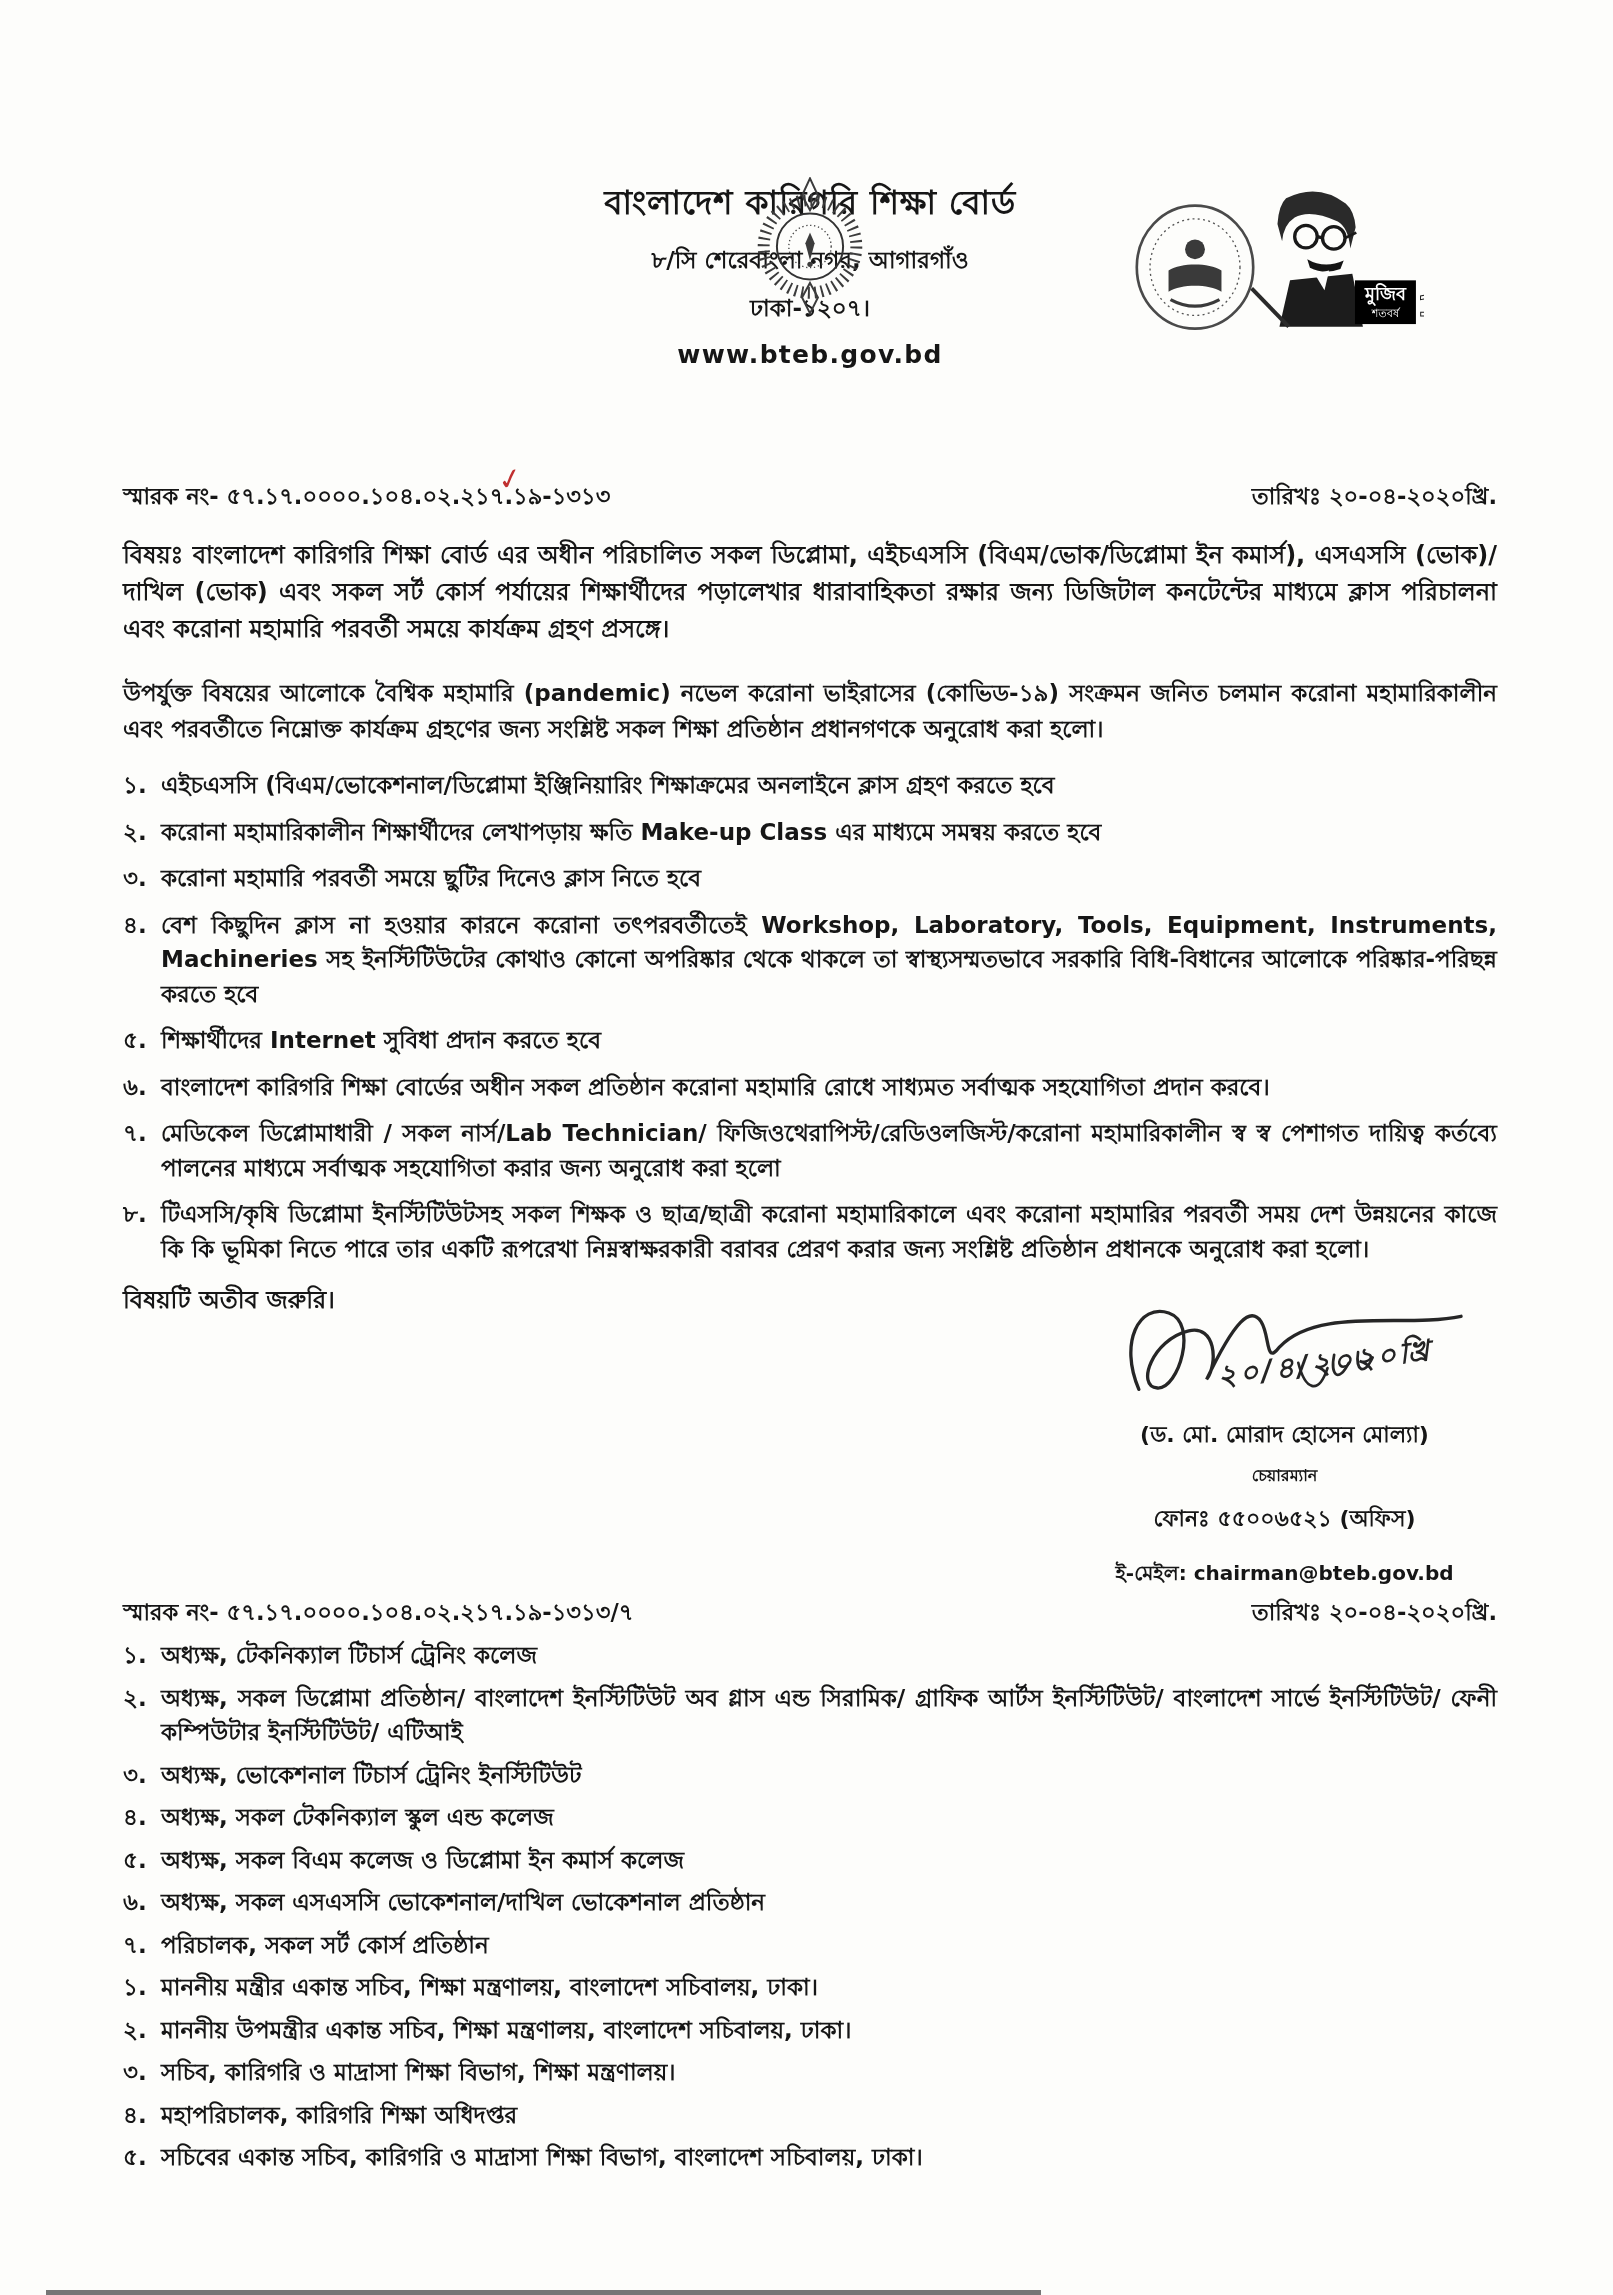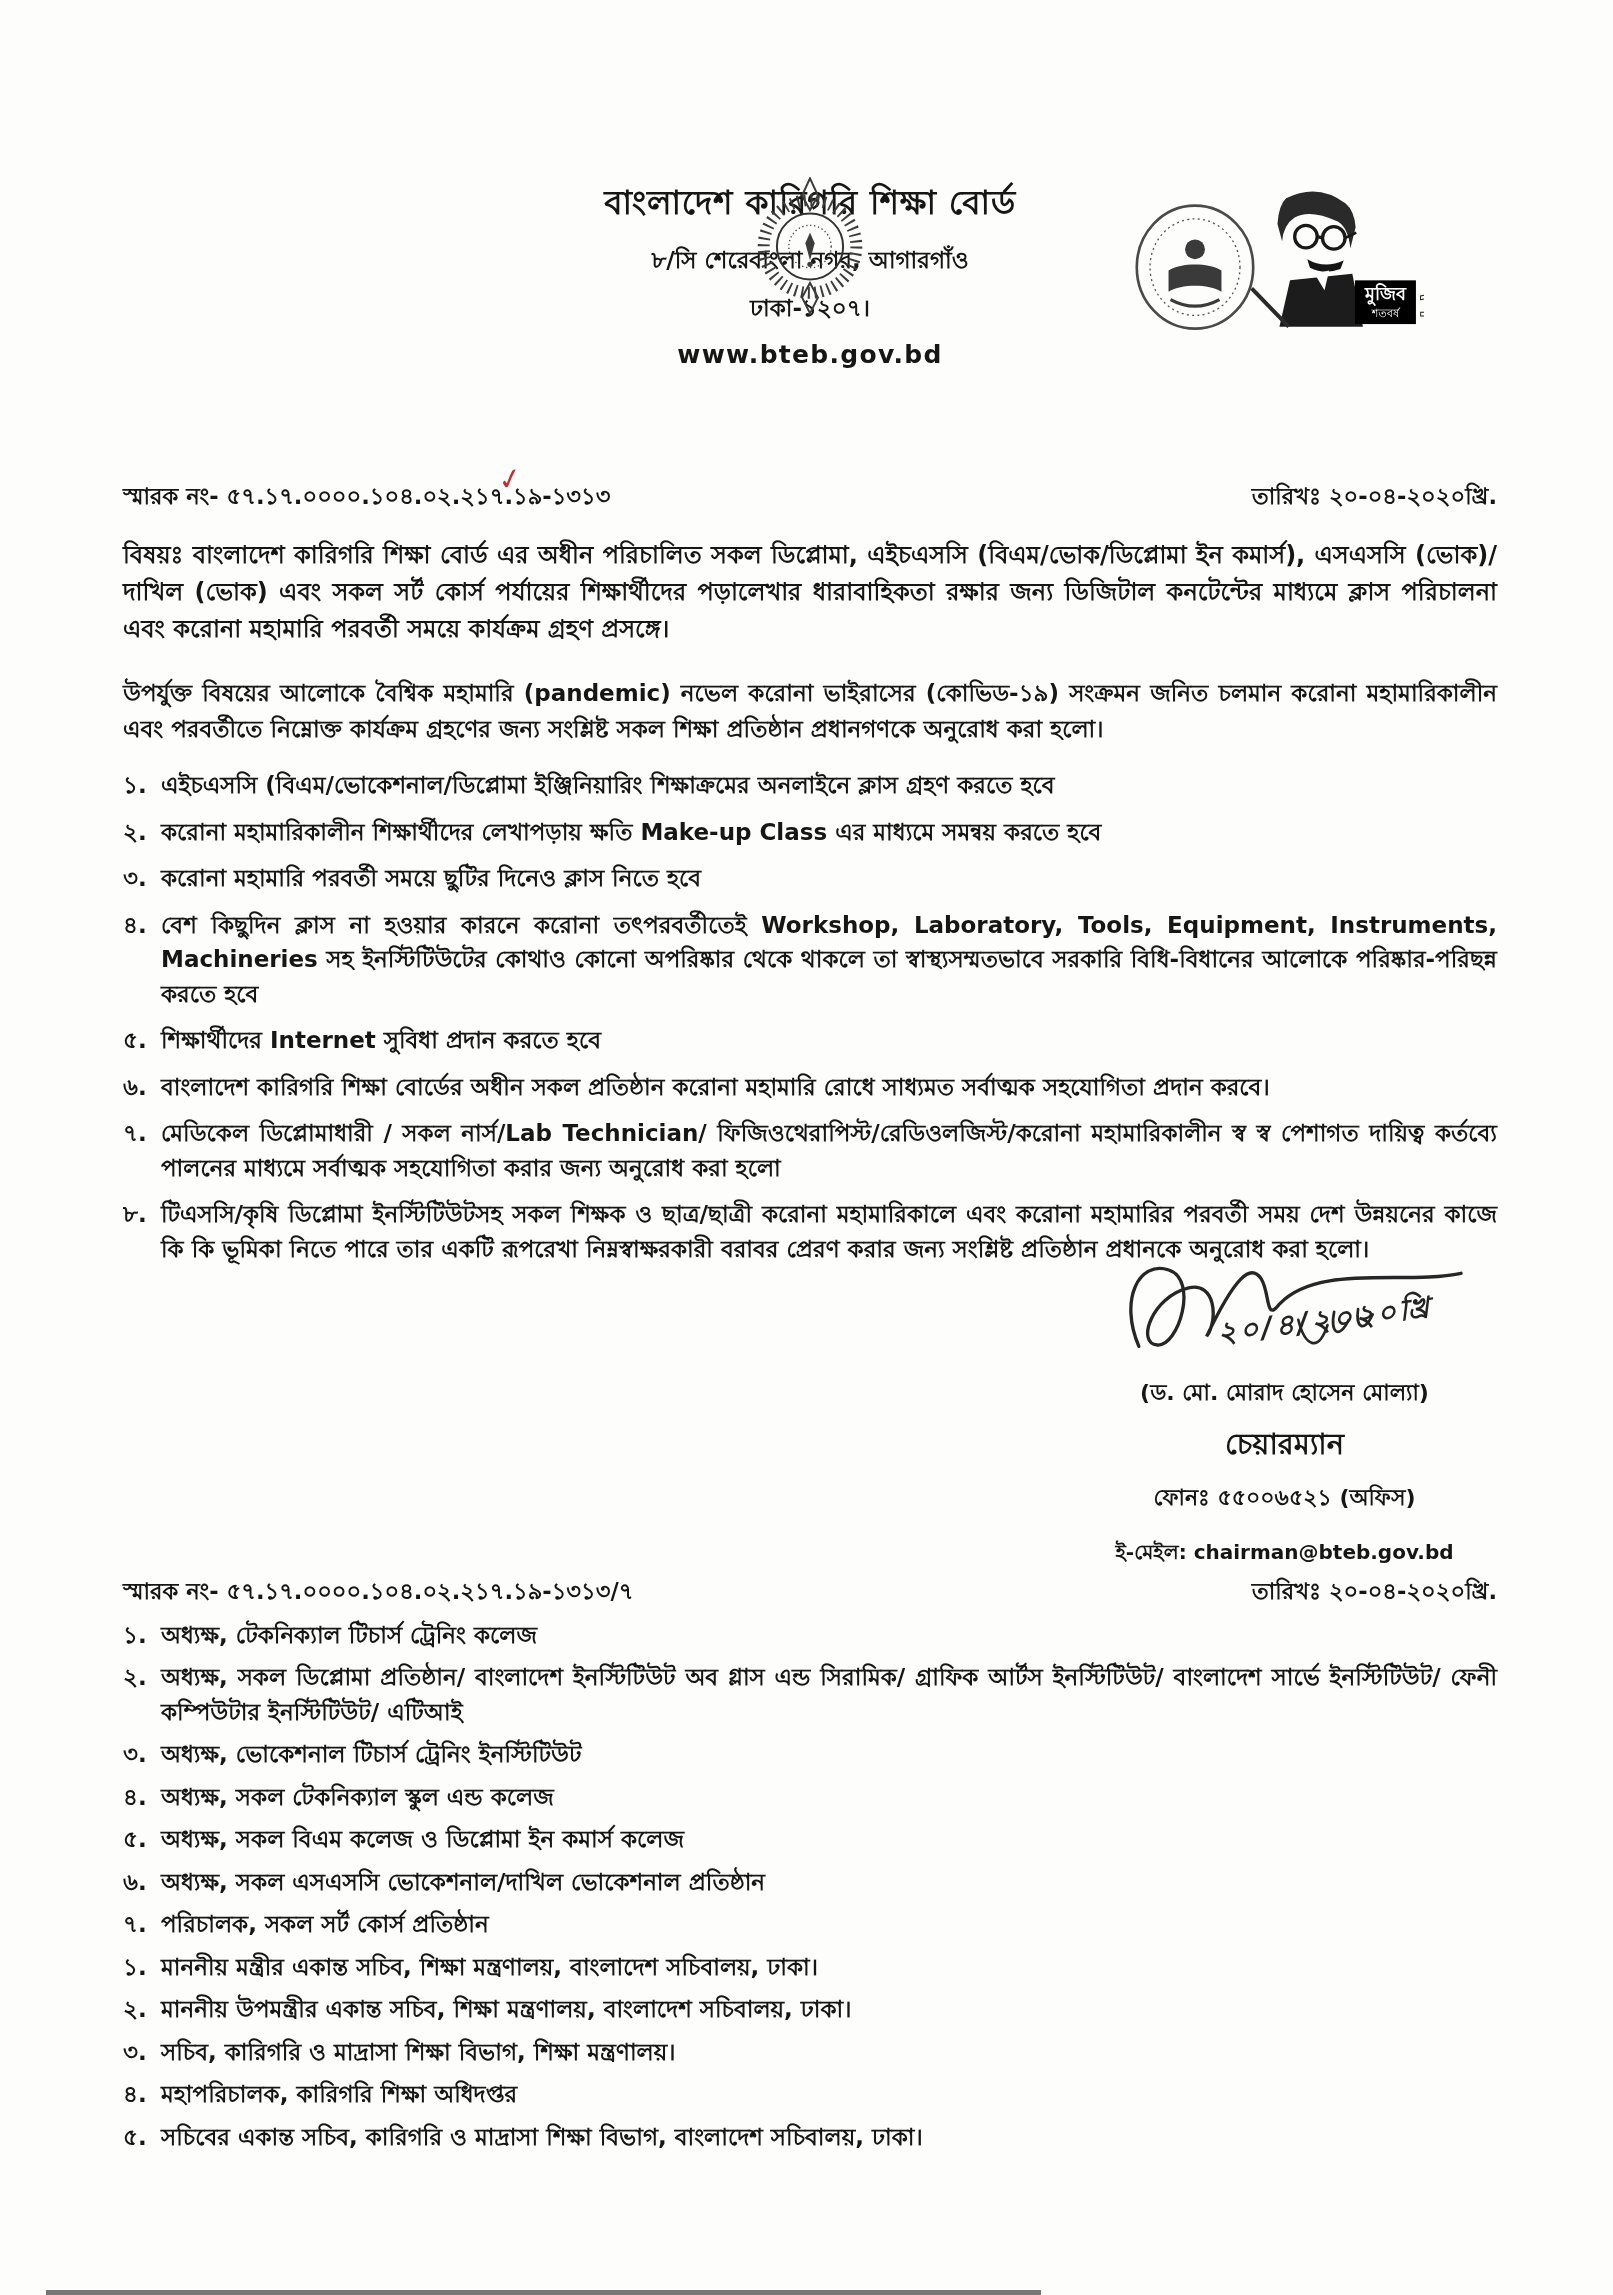--- a/index.html
+++ b/index.html
@@ -31,21 +31,21 @@
   .li .num{flex:0 0 38px;}
   .li .txt{flex:1;}
   .urgent{margin:14.6px 0 0 0; font-size:24px; font-weight:700;}
   
   .sig-col{display:flex; flex-direction:column; align-items:center; text-align:center;}
   .chairman-block{width:425px; margin-left:auto; margin-top:-38px;}
   .sig-wrap{position:relative;}
   .hand{font-style:italic; letter-spacing:3.3px; color:#242424; font-weight:600;}
   .chairman-block .hand{position:absolute; left:118px; top:57px; font-size:29px; transform:rotate(-7deg);}
   .sig-name{font-size:22px; font-weight:700; margin-top:1.3px;}
-  .sig-title{font-size:29px; font-weight:700; margin-top:9.3px;}
+  .sig-title{font-size:16px; font-weight:700; margin-top:9.3px;}
   .sig-phone{font-size:22px; font-weight:700; margin-top:10.6px;}
   .sig-email{font-size:20px; font-weight:600; margin-top:20px;}
   .dist-head{margin:10.6px 0 9.3px 0; font-size:23px; font-weight:700;}
   .tight .li{margin-bottom:8px;}
   .cc-head{margin:26.5px 0 10.6px 0; font-size:23px; font-weight:700;}
   .cc-wrap{position:relative;}
   .sig-svg{display:block;}
   
   .page::after{content:""; position:absolute; left:46px; bottom:0; width:995px; height:4.6px;
                background:#2e2e2e; opacity:.65;}
@@ -138,20 +138,21 @@
     <div class="li">
         <span class="num">৭.</span>
         <span class="txt">মেডিকেল ডিপ্লোমাধারী / সকল নার্স/Lab Technician/ ফিজিওথেরাপিস্ট/রেডিওলজিস্ট/করোনা মহামারিকালীন স্ব স্ব পেশাগত দায়িত্ব কর্তব্যে পালনের মাধ্যমে সর্বাত্মক সহযোগিতা করার জন্য অনুরোধ করা হলো</span>
       </div>
     <div class="li">
         <span class="num">৮.</span>
         <span class="txt">টিএসসি/কৃষি ডিপ্লোমা ইনস্টিটিউটসহ সকল শিক্ষক ও ছাত্র/ছাত্রী করোনা মহামারিকালে এবং করোনা মহামারির পরবর্তী সময় দেশ উন্নয়নের কাজে কি কি ভূমিকা নিতে পারে তার একটি রূপরেখা নিম্নস্বাক্ষরকারী বরাবর প্রেরণ করার জন্য সংশ্লিষ্ট প্রতিষ্ঠান প্রধানকে অনুরোধ করা হলো।</span>
       </div>
   </div>
 
+  <p class="urgent">বিষয়টি অতীব জরুরি।</p>
 
   <div class="chairman-block sig-col">
     <div class="sig-wrap">
       <svg class="sig-svg" width="372" height="133" viewBox="0 0 560 200">
         <path d="M60,160 C30,90 60,30 105,45 C150,60 120,160 88,158 C55,156 80,85 135,72 C175,62 180,120 162,145 C205,55 228,35 244,58 C258,80 250,125 272,96 C330,35 460,68 545,50" fill="none" stroke="#262626" stroke-width="5" stroke-linecap="round"></path>
         <path d="M300,120 c10,40 30,50 44,8 m10,-20 c-6,30 6,44 22,12 m14,-16 c-4,26 8,38 22,8" fill="none" stroke="#262626" stroke-width="4" stroke-linecap="round"></path>
       </svg>
       <span class="hand">২০/৪/২০২০খ্রি</span>
     </div>
     <div class="sig-name">(ড. মো. মোরাদ হোসেন মোল্যা)</div>

